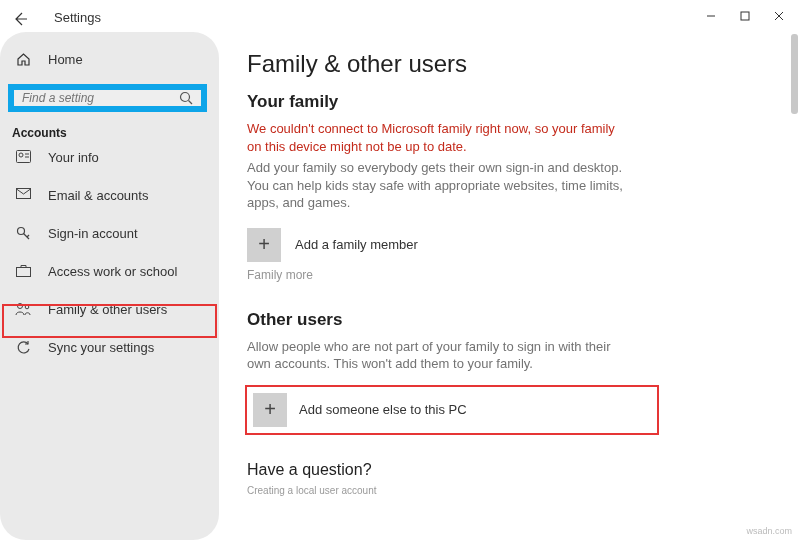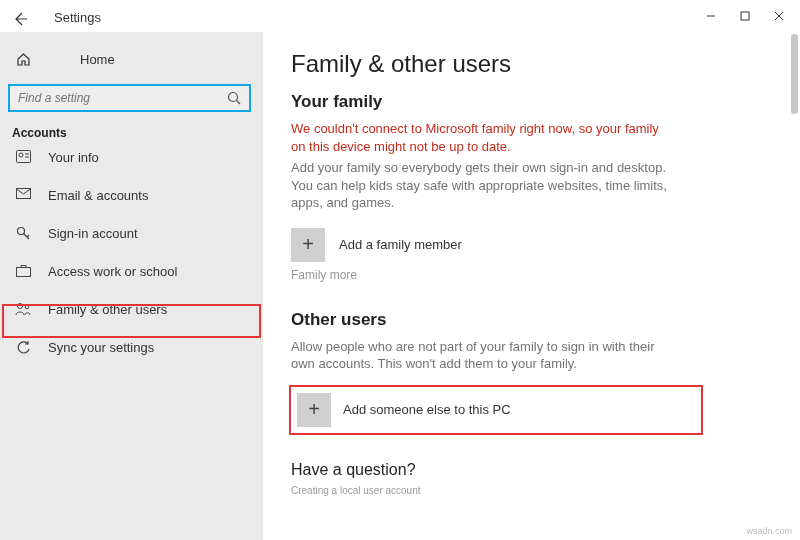--- a/index.html
+++ b/index.html
@@ -1,28 +1,28 @@
 <!DOCTYPE html>
 <html><head>
   <meta charset="utf-8">
   <style>
     * { box-sizing: border-box; margin: 0; padding: 0; font-family: "Segoe UI", Arial, sans-serif; }
     body { width: 800px; height: 540px; background: #fff; overflow: hidden; position: relative; }
     .window { display: flex; flex-direction: column; height: 100%; }
     .titlebar { height: 32px; display: flex; align-items: center; justify-content: flex-end; padding: 0 4px; }
     .titlebar .wbtn { width: 34px; height: 28px; display: flex; align-items: center; justify-content: center; font-size: 10px; color: #333; }
     .content { display: flex; flex: 1; min-height: 0; }
-    .sidebar { width: 263px; background: #eaeaea; display: flex; flex-direction: column; padding: 0 0 10px 0; position: relative; }
+    .sidebar { width: 219px; background: #eaeaea; display: flex; flex-direction: column; padding: 0 0 10px 0; position: relative; border-radius: 26px; }
     .back-btn { width: 40px; height: 34px; display: flex; align-items: center; justify-content: center; font-size: 14px; color: #333; position: absolute; top: -30px; left: 0;}
     .settings-label { font-size: 13px; color: #333; padding-left: 54px; position: absolute; top: -22px; }
-    .home-row { display: flex; align-items: center; height: 38px; padding-left: 12px; margin-top: 8px; gap: 32px; }
+    .home-row { display: flex; align-items: center; height: 38px; padding-left: 12px; margin-top: 8px; }
     .home-row .ico { width: 22px; display: flex; justify-content: center; margin-right: 14px; }
     .home-row span.lbl { font-size: 13px; color: #333; }
     .search-wrap { padding: 6px 12px 8px 8px; }
-    .search { width: 100%; height: 28px; border: 2px solid #0ea5e9; background: #eee; display: flex; align-items: center; padding: 0 8px; }
+    .search { width: 100%; height: 28px; border: 6px solid #0ea5e9; background: #eee; display: flex; align-items: center; padding: 0 8px; }
     .search input { flex: 1; border: none; background: transparent; font-size: 12px; font-style: italic; color: #666; outline: none; }
     .search .sico { font-size: 14px; color: #333; }
     .section-title { font-size: 12px; font-weight: 700; color: #222; padding: 6px 12px 10px 12px; }
     .nav { list-style: none; }
     .nav li { display: flex; height: 38px; padding-left: 12px; font-size: 13px; color: #333; }
     .nav li .ico { width: 22px; display: flex; justify-content: center; margin-right: 14px; font-size: 13px; }
     .nav li.highlight { outline: 2px solid #e63535; outline-offset: -4px; }
     .main { flex: 1; padding: 18px 28px 0 28px; overflow: hidden; position: relative; }
     .page-title { font-size: 24px; font-weight: 400; color: #222; margin-bottom: 14px; }
     .sub-title { font-size: 17px; font-weight: 600; color: #222; margin: 4px 0 8px 0; }

